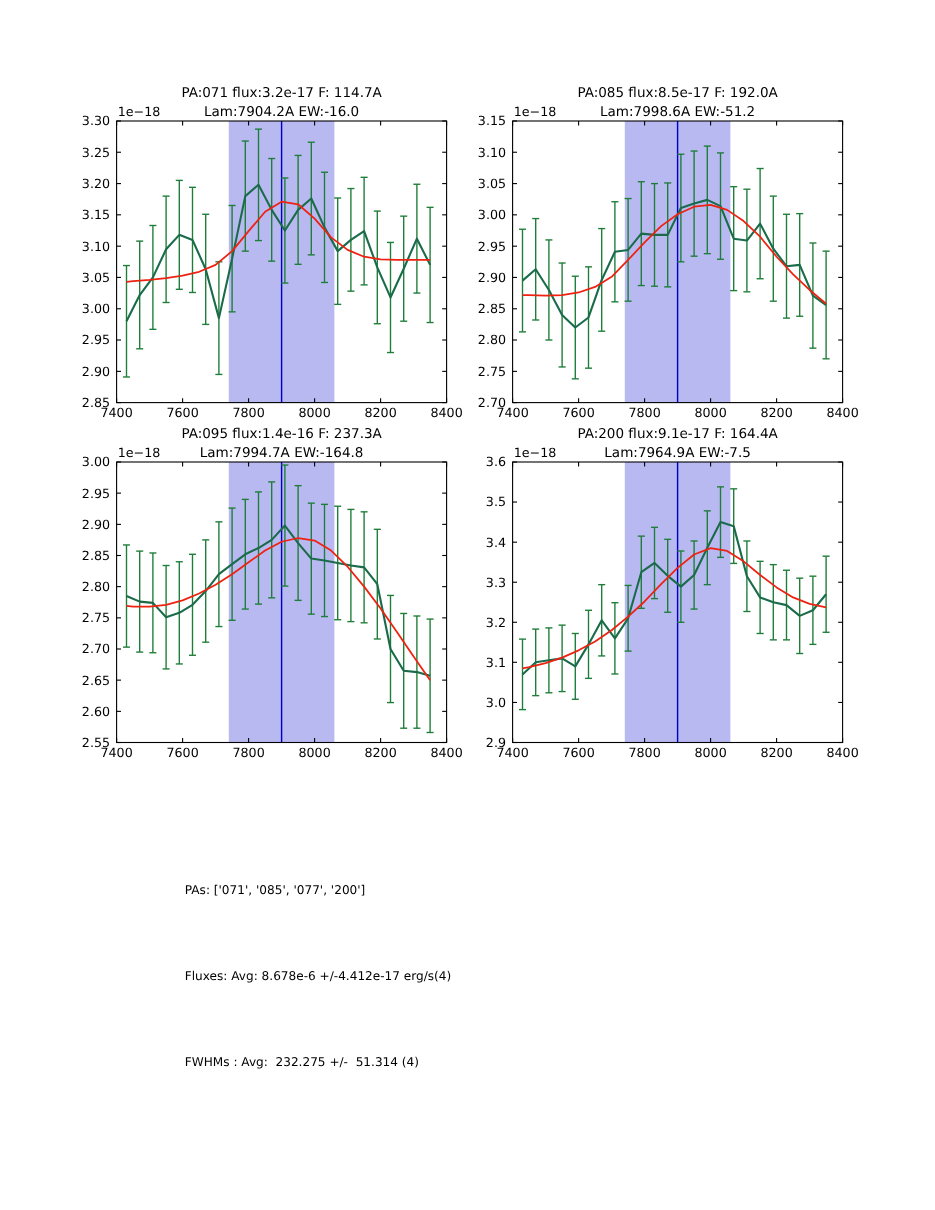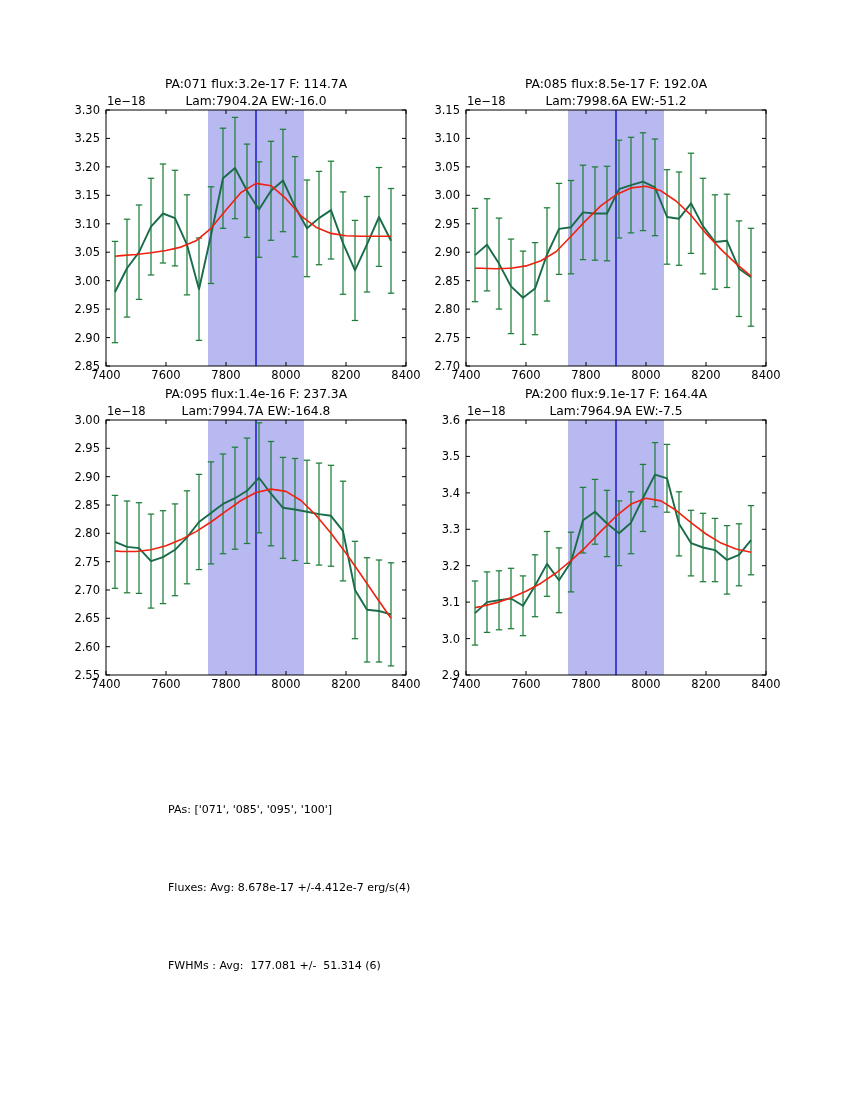--- a/index.html
+++ b/index.html
@@ -527,18 +527,18 @@
   <text class="title" x="256" y="105" text-anchor="middle">Lam:7904.2A EW:-16.0</text>
   <text class="title" x="616" y="88" text-anchor="middle">PA:085 flux:8.5e-17 F: 192.0A</text>
   <text class="title" x="616" y="105" text-anchor="middle">Lam:7998.6A EW:-51.2</text>
   <text class="title" x="256" y="398" text-anchor="middle">PA:095 flux:1.4e-16 F: 237.3A</text>
   <text class="title" x="256" y="415" text-anchor="middle">Lam:7994.7A EW:-164.8</text>
   <text class="title" x="616" y="398" text-anchor="middle">PA:200 flux:9.1e-17 F: 164.4A</text>
   <text class="title" x="616" y="415" text-anchor="middle">Lam:7964.9A EW:-7.5</text>
 </svg>
 
 <div class="summary">
-  <div>PAs: ['071', '085', '095', '100']</div>
-  <div>Fluxes: Avg: 8.678e-17 +/-4.412e-7 erg/s(4)</div>
-  <div>FWHMs : Avg:  177.081 +/-  51.314 (6)</div>
+  <div>PAs: ['071', '085', '077', '200']</div>
+  <div>Fluxes: Avg: 8.678e-6 +/-4.412e-17 erg/s(4)</div>
+  <div>FWHMs : Avg:  232.275 +/-  51.314 (4)</div>
   
   
 </div>
 
 </body></html>

